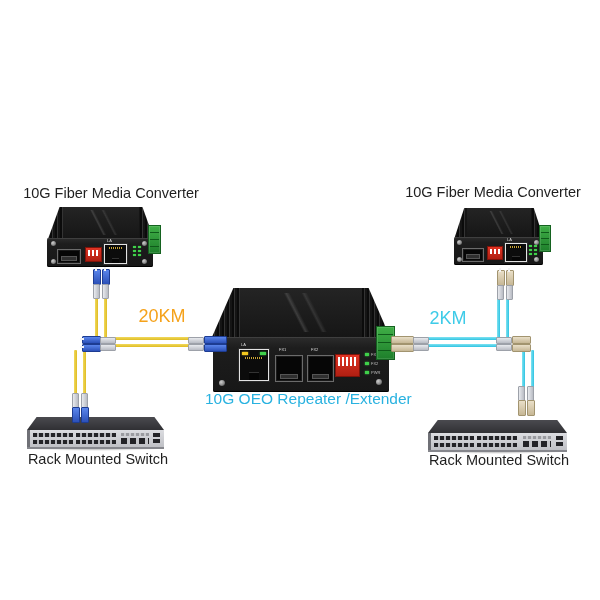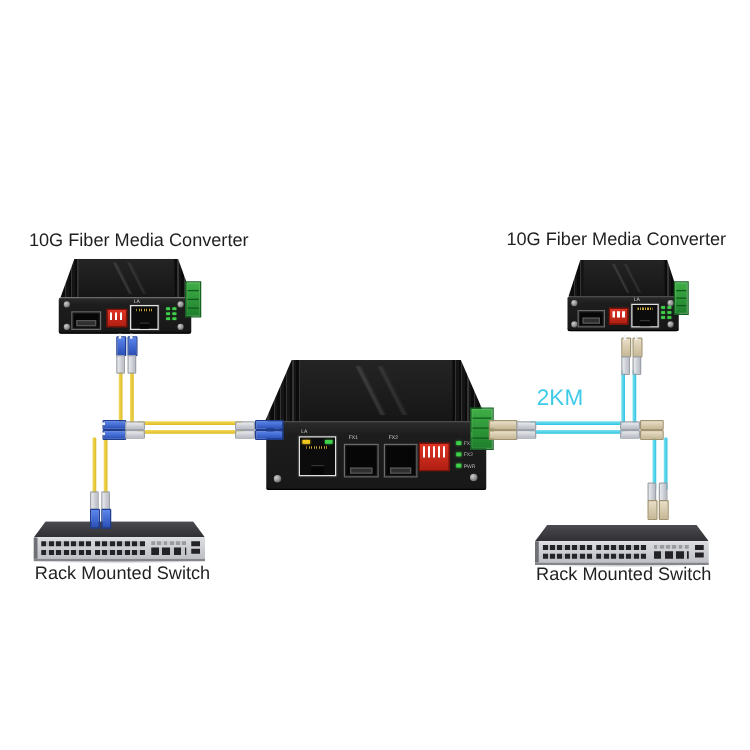--- a/index.html
+++ b/index.html
@@ -80,20 +80,22 @@
   .duo b:first-child{top:0}.duo b:last-child{bottom:0}
   .sw-shadow{position:absolute;height:4px;border-radius:50%;background:radial-gradient(ellipse at center,rgba(0,0,0,.25),rgba(0,0,0,0) 70%);}
 </style>
 </head>
 <body>
 
 <div id="canvas">
 
   <div class="lbl" style="left:18px;top:185px;width:186px;">10G Fiber Media Converter</div>
   <div class="lbl" style="left:400px;top:184px;width:186px;">10G Fiber Media Converter</div>
+  <div class="lbl-cyan" style="left:205px;top:390px;width:192px;color:#29b2e0;">10G OEO Repeater /Extender</div>
+  <div class="dist" style="left:127px;top:306px;width:70px;color:#f5a21b;">20KM</div>
   <div class="dist" style="left:418px;top:308px;width:60px;color:#3ecbe8;">2KM</div>
   <div class="lbl" style="left:25px;top:451px;width:146px;">Rack Mounted Switch</div>
   <div class="lbl" style="left:424px;top:452px;width:150px;">Rack Mounted Switch</div>
 
   <div class="cab-v yel" style="left:94px;top:296px;width:14px;height:44px;">
       <i style="left:1px"></i>
       <i style="right:1px"></i>
     </div>
 
   <div class="cab-h yel" style="left:110px;top:336px;width:84px;height:12px;">

